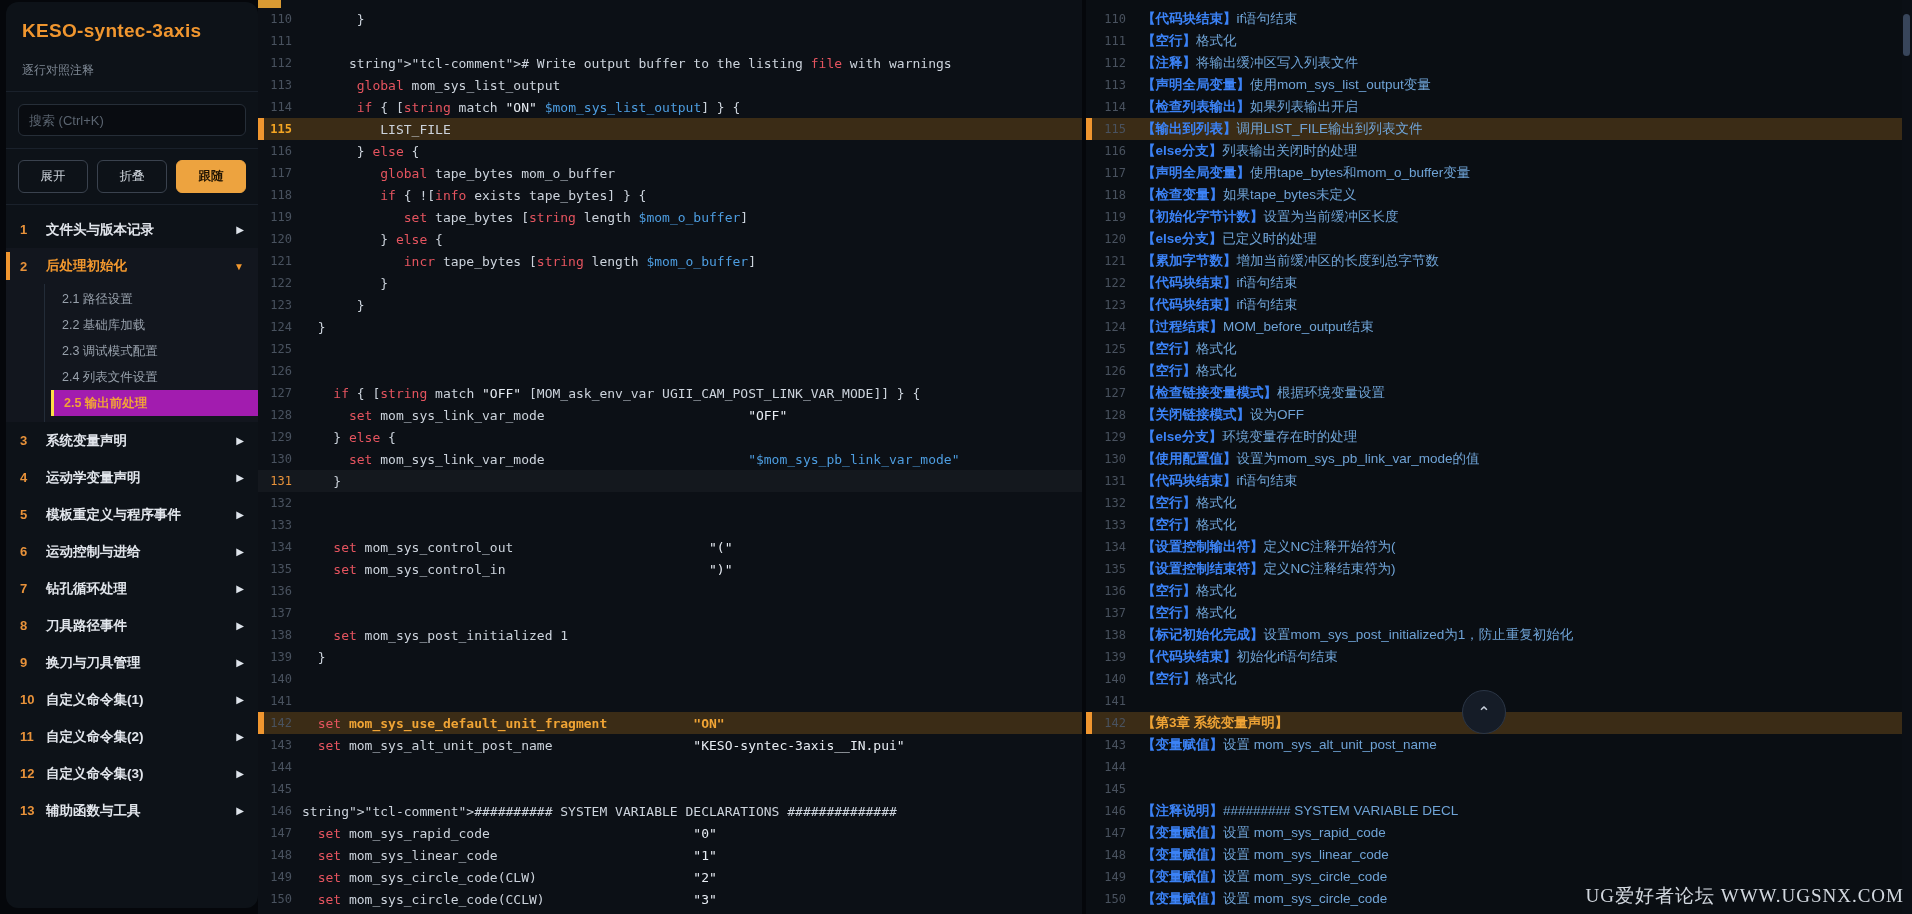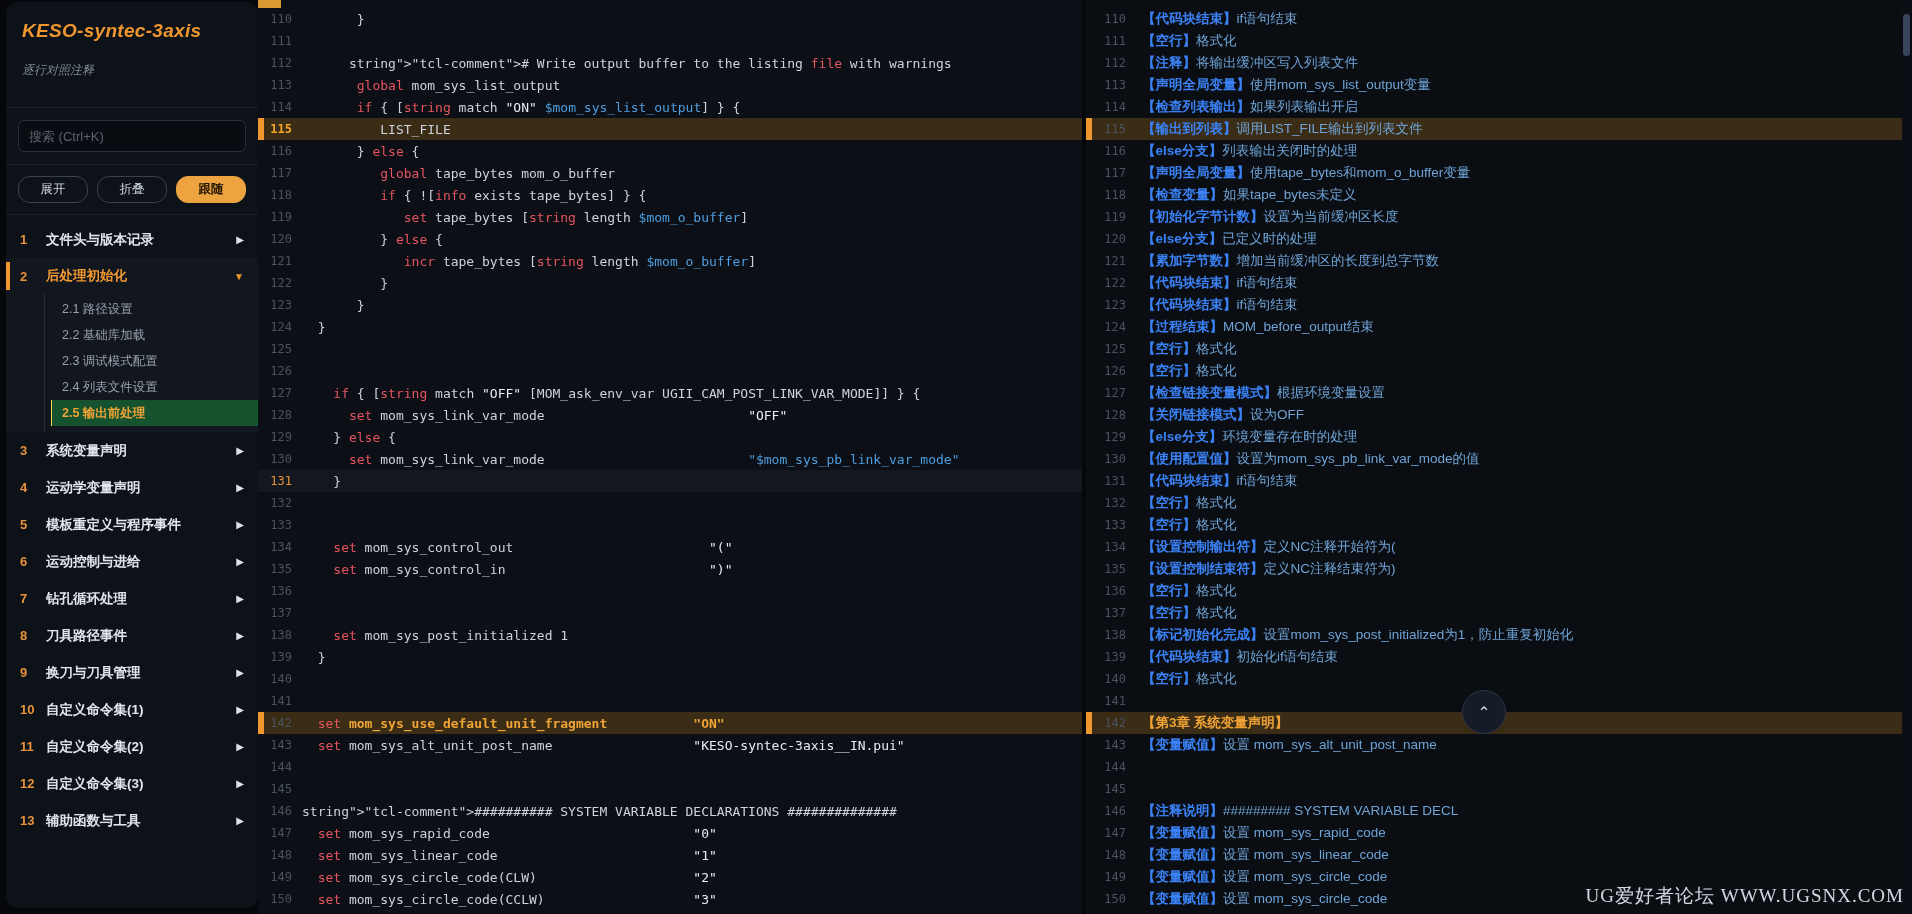--- a/index.html
+++ b/index.html
@@ -2,47 +2,47 @@
 <html><head>
 <meta charset="utf-8">
 <style>
   * { margin:0; padding:0; box-sizing:border-box; }
   html,body { width:1912px; height:914px; overflow:hidden; background:#05070b;
     font-family:"Liberation Sans", sans-serif; }
 
   
   .sidebar { position:absolute; left:6px; top:2px; width:252px; height:906px;
     background:#0d1218; border-radius:12px; overflow:hidden; }
-  .sb-head { padding:18px 16px 28px 16px; border-bottom:1px solid #1a212b;font-style:italic; }
+  .sb-head { padding:18px 16px 12px 16px; border-bottom:1px solid #1a212b; }
   .sb-title { color:#f0962f; font-size:19px; font-weight:bold; letter-spacing:.3px; }
   .sb-sub { color:#7e8894; font-size:12px; margin-top:20px; }
   .sb-search-wrap { padding:12px; border-bottom:1px solid #1a212b; }
   .sb-search { width:100%; height:32px; background:#090c11; border:1px solid #262e38;
     border-radius:6px; color:#c2410c; font-size:13px; padding:0 10px; outline:none;
     font-family:"Liberation Sans", sans-serif; }
   .sb-search::placeholder { color:#5a6470; }
   .sb-btnrow { display:flex; gap:9px; padding:11px 12px; border-bottom:1px solid #1a212b; }
-  .sb-btn { flex:1; height:27px; border-radius:12px; border:1px solid #3a424e;
+  .sb-btn { flex:1; height:33px; border-radius:6px; border:1px solid #3a424e;
     background:transparent; color:#cfd5dc; font-size:12.5px; cursor:pointer;
     font-family:"Liberation Sans", sans-serif; }
   .sb-btn.primary { background:#eda33f; border-color:#eda33f; color:#201403; font-weight:bold; }
   .sb-nav { padding-top:6px; }
   .nav-item { position:relative; height:37px; display:flex; align-items:center; cursor:pointer; }
   .nav-num { width:26px; margin-left:14px; color:#e8923a; font-size:13px; font-weight:bold; }
   .nav-label { flex:1; color:#e2e6ec; font-size:13.5px; font-weight:bold; }
   .nav-caret { margin-right:14px; font-size:10px; color:#dde3ea; }
   .nav-group { background:#12161e; }
   .nav-group .hdr { position:relative; height:36px; display:flex; align-items:center; cursor:pointer; }
   .nav-group .hdr .bar { position:absolute; left:0; top:4px; bottom:4px; width:4px; background:#f0962f; }
   .nav-group .hdr .nav-label, .nav-group .hdr .nav-caret { color:#f2982e; }
   .subs { margin-left:38px; border-left:1px solid #232c38; padding:2px 0 6px 7px; }
   .sub-item { height:26px; line-height:26px; padding-left:10px; color:#98a1ac;
     font-size:12.5px; cursor:pointer; }
-  .sub-item.active { background:#14532d; color:#f1a238; font-weight:bold; margin-left:-1px;
-    border-left:1px solid #fde047; }
+  .sub-item.active { background:#a21caf; color:#f1a238; font-weight:bold; margin-left:-1px;
+    border-left:3px solid #fde047; }
 
   
   .code-panel { position:absolute; left:258px; top:0; width:824px; height:914px;
     background:#0c1016; overflow:hidden; }
   .anno-panel { position:absolute; left:1086px; top:0; width:816px; height:914px;
     background:#0a0e13; overflow:hidden; }
   .rows { margin-top:-14px; }
   .row { position:relative; height:22px; display:flex; align-items:center; width:100%; }
   .row.hl { background:#3b2c16; }
   .row.soft { background:rgba(255,255,255,0.035); }

